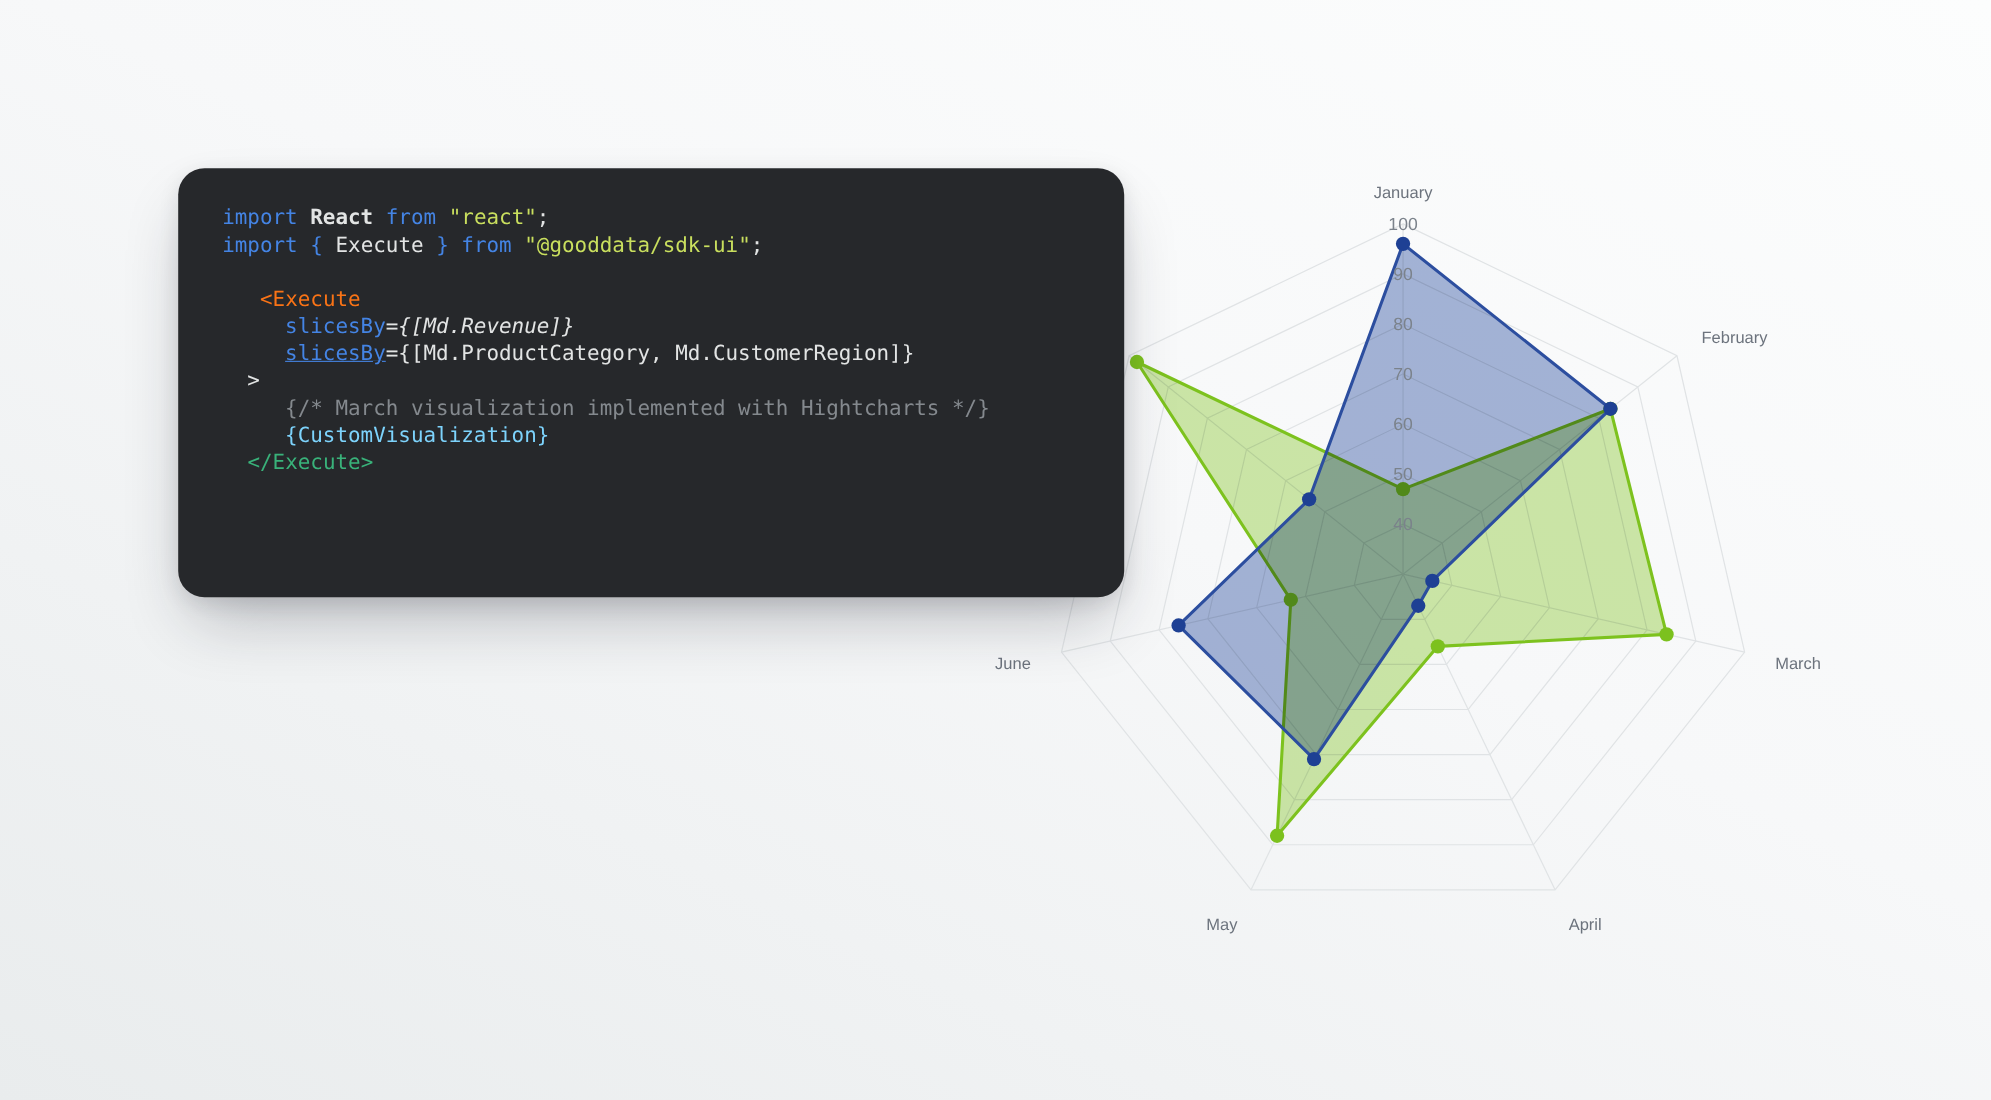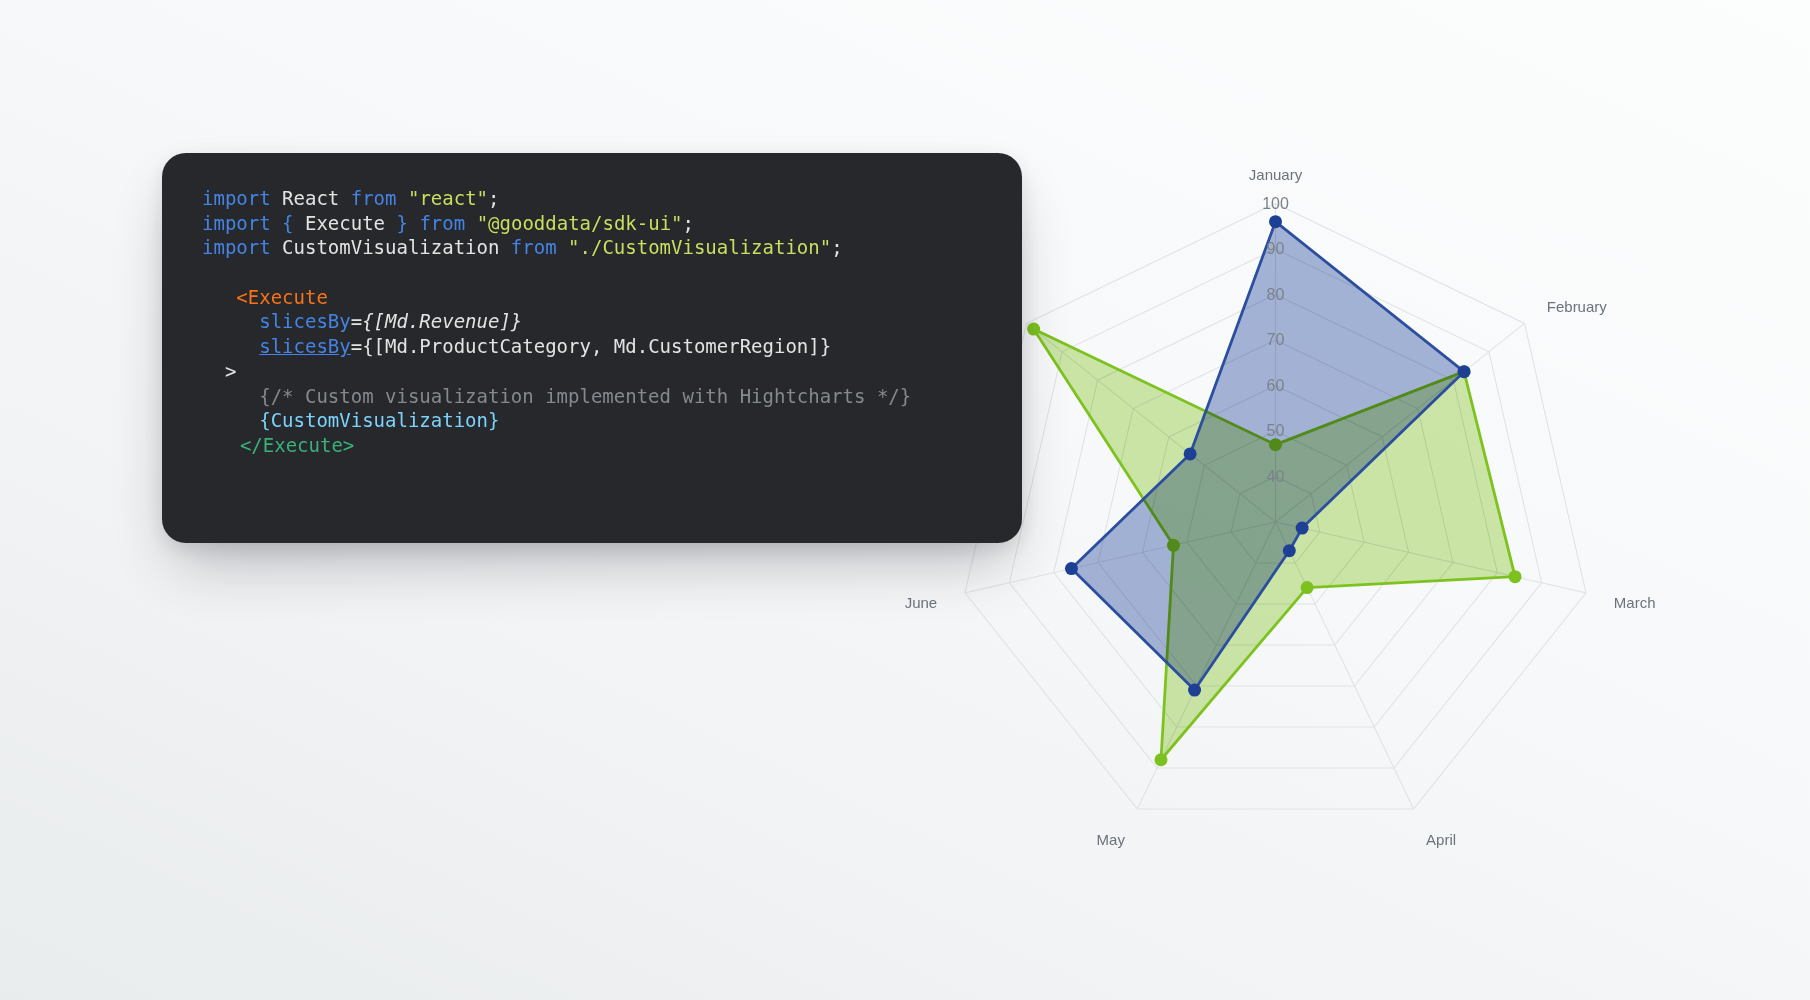--- a/index.html
+++ b/index.html
@@ -89,25 +89,24 @@
       <text x="1546.7955244164064" y="311.7785693494433" text-anchor="start" fill="#6C737D" font-size="15">February</text>
       <text x="1613.7999855270928" y="607.8823268847101" text-anchor="start" fill="#6C737D" font-size="15">March</text>
       <text x="1426.0576574737927" y="845.3391037658466" text-anchor="start" fill="#6C737D" font-size="15">April</text>
       <text x="1124.9423425262073" y="845.3391037658465" text-anchor="end" fill="#6C737D" font-size="15">May</text>
       <text x="937.2000144729072" y="607.8823268847101" text-anchor="end" fill="#6C737D" font-size="15">June</text>
     </svg>
 </div>
 
 <div class="code-panel">
   <div class="code-block" id="code-root">
-      <div class="code-line"><span style="color: rgb(68, 132, 228);">import</span><span style="color: rgb(226, 228, 228);"> React </span><span style="color: rgb(68, 132, 228);">from</span><span style="color: rgb(226, 228, 228);"> </span><span style="color: rgb(201, 223, 94);">"react"</span><span style="color: rgb(226, 228, 228);">;</span></div>
+      <div class="code-line"><span style="color: rgb(68, 132, 228);">import</span><span style="color: rgb(226, 228, 228); font-weight: bold;"> React </span><span style="color: rgb(68, 132, 228);">from</span><span style="color: rgb(226, 228, 228);"> </span><span style="color: rgb(201, 223, 94);">"react"</span><span style="color: rgb(226, 228, 228);">;</span></div>
       <div class="code-line"><span style="color: rgb(68, 132, 228);">import</span><span style="color: rgb(226, 228, 228);"> </span><span style="color: rgb(68, 132, 228);">{</span><span style="color: rgb(226, 228, 228);"> Execute </span><span style="color: rgb(68, 132, 228);">}</span><span style="color: rgb(226, 228, 228);"> </span><span style="color: rgb(68, 132, 228);">from</span><span style="color: rgb(226, 228, 228);"> </span><span style="color: rgb(201, 223, 94);">"@gooddata/sdk-ui"</span><span style="color: rgb(226, 228, 228);">;</span></div>
-      <div class="code-line"><span style="color: rgb(68, 132, 228);">import</span><span style="color: rgb(226, 228, 228);"> CustomVisualization </span><span style="color: rgb(68, 132, 228);">from</span><span style="color: rgb(226, 228, 228);"> </span><span style="color: rgb(201, 223, 94);">"./CustomVisualization"</span><span style="color: rgb(226, 228, 228);">;</span></div>
       <div class="code-line">&nbsp;</div>
       <div class="code-line"><span style="color: rgb(226, 228, 228);">   </span><span style="color: #f97316;">&lt;Execute</span></div>
       <div class="code-line"><span style="color: rgb(226, 228, 228);">     </span><span style="color: rgb(68, 132, 228);">slicesBy</span><span style="color: rgb(226, 228, 228); font-style: italic;">={[Md.Revenue]}</span></div>
       <div class="code-line"><span style="color: rgb(226, 228, 228);">     </span><span style="color: rgb(68, 132, 228); text-decoration: underline;">slicesBy</span><span style="color: rgb(226, 228, 228); margin-top: 44px;">={[Md.ProductCategory, Md.CustomerRegion]}</span></div>
       <div class="code-line"><span style="color: rgb(226, 228, 228);">  &gt;</span></div>
-      <div class="code-line"><span style="color: rgb(132, 137, 142);">     {/* Custom visualization implemented with Hightcharts */}</span></div>
+      <div class="code-line"><span style="color: rgb(132, 137, 142);">     {/* March visualization implemented with Hightcharts */}</span></div>
       <div class="code-line"><span style="color: #7dd3fc;">     {CustomVisualization}</span></div>
-      <div class="code-line"><span style="color: rgb(226, 228, 228);">  </span><span style="color: rgb(57, 178, 122); margin-left: 15px;">&lt;/Execute&gt;</span></div>
+      <div class="code-line"><span style="color: rgb(226, 228, 228);">  </span><span style="color: rgb(57, 178, 122);">&lt;/Execute&gt;</span></div>
     </div>
 </div>
 
 </body></html>

